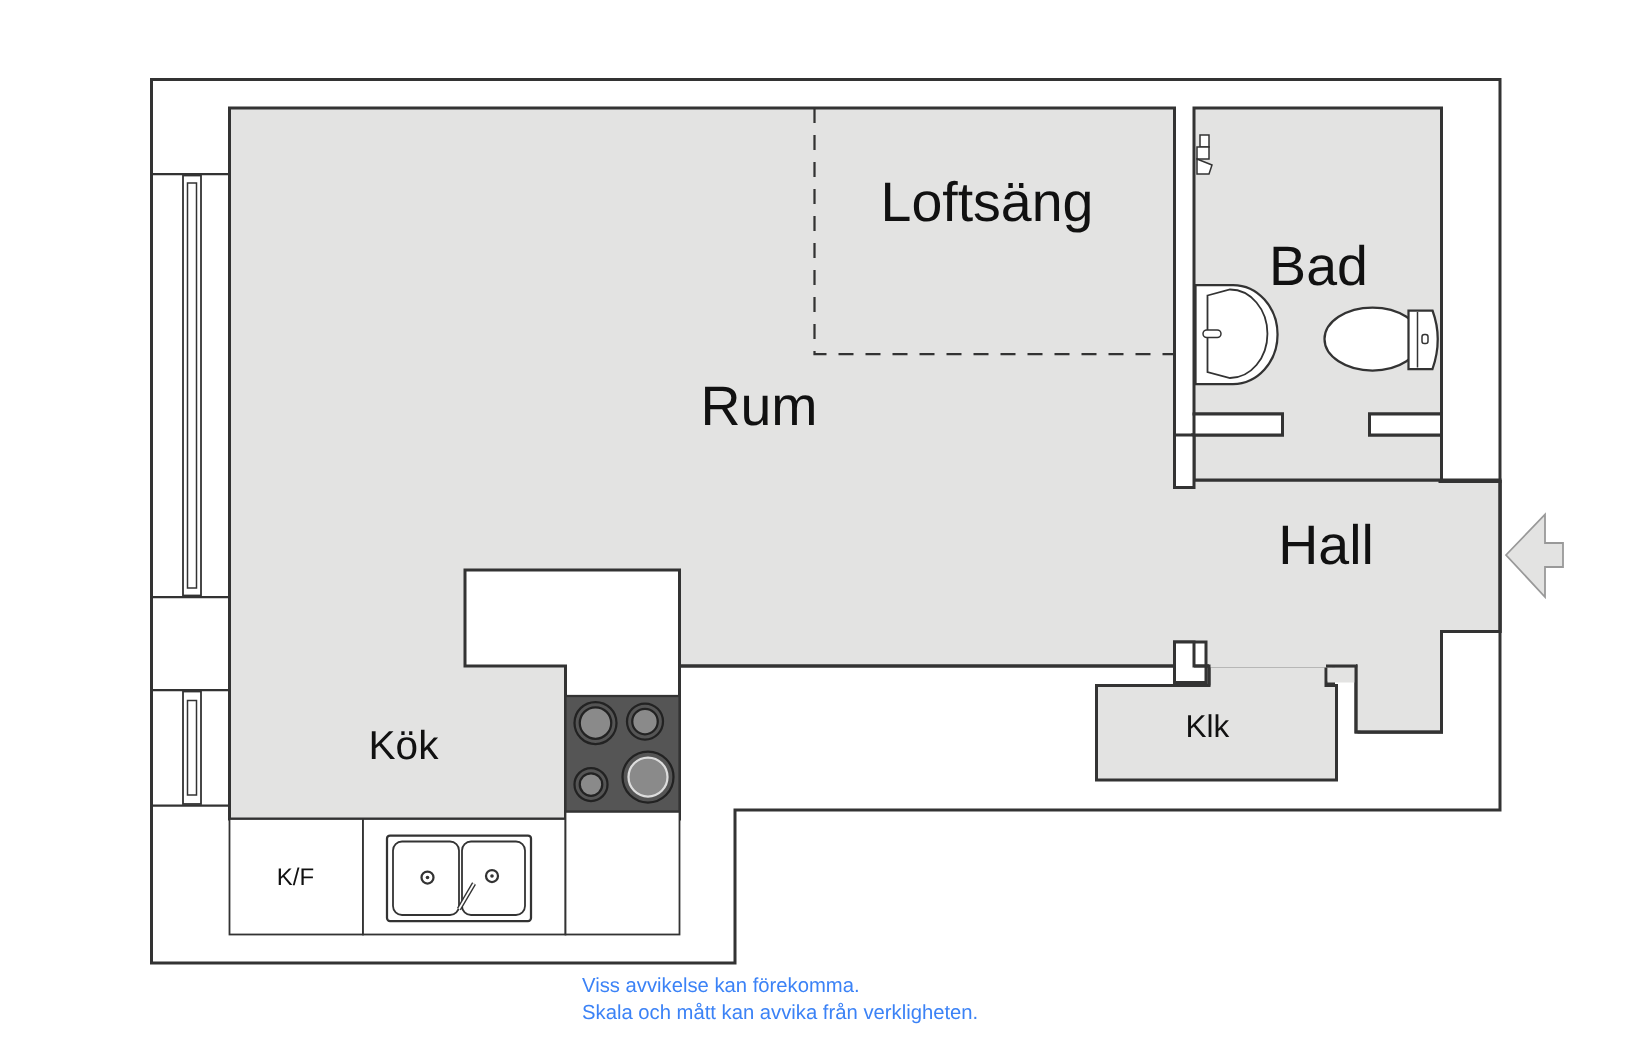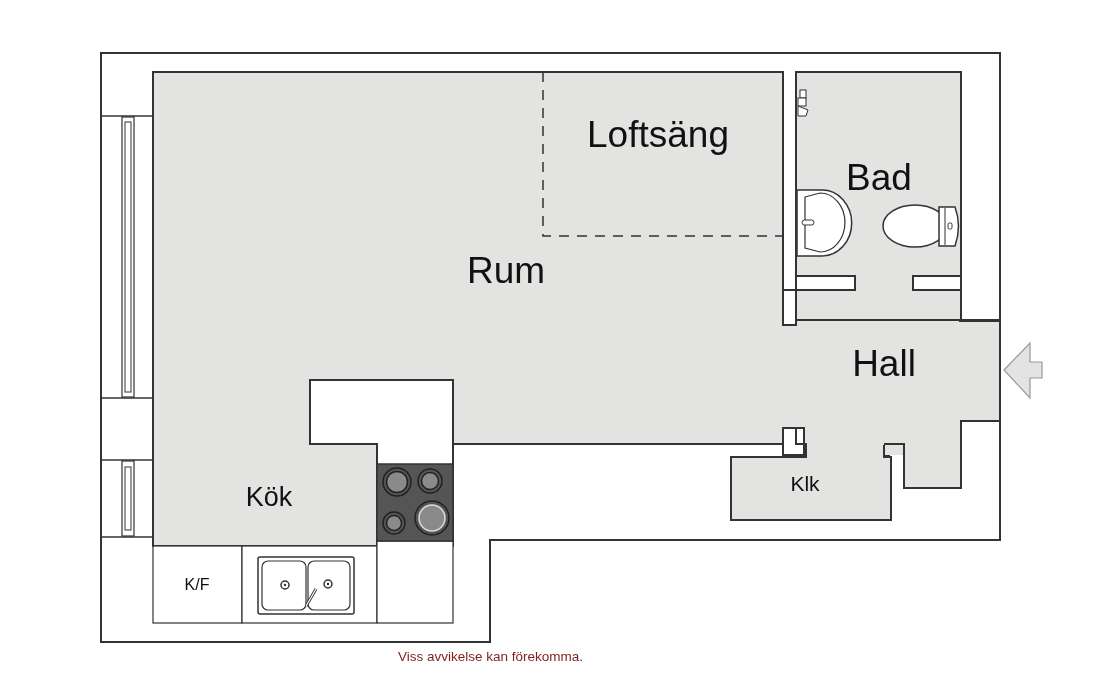--- a/index.html
+++ b/index.html
@@ -7,21 +7,21 @@
   svg { position: absolute; left: 0; top: 0; }
   .wall { fill: #ffffff; stroke: #333333; stroke-width: 2; }
   .floor { fill: #e3e3e2; stroke: #333333; stroke-width: 2; }
   .thin { fill: #ffffff; stroke: #333333; stroke-width: 1.2; }
   .dash { fill: none; stroke: #333333; stroke-width: 1.5; stroke-dasharray: 10 8; }
   .label { font-family: "Liberation Sans", sans-serif; fill: #111111; }
   .lbl-xl { font-size: 37px; }
   .lbl-l { font-size: 27px; }
   .lbl-s { font-size: 21px; }
   .lbl-xs { font-size: 16px; }
-  .disclaimer { position: absolute; left: 398px; top: 648px; font-size: 13.5px; line-height: 18px; color: #7f1d1d; font-family: "Liberation Sans", sans-serif; }
+  .disclaimer { position: absolute; left: 388px; top: 648px; font-size: 13.5px; line-height: 18px; color: #3b82f6; font-family: "Liberation Sans", sans-serif; }
 </style>
 </head>
 <body>
 
 <svg width="1100" height="694" viewBox="0 0 1100 694">
 
   <path class="wall" d="M101,53 L1000,53 L1000,540 L490,540 L490,642 L101,642 Z"></path>
 
   <path class="floor" d="M153,72 L783,72 L783,325 L795,325 L795,290 L820,290 L820,297 L796,297 L796,320 L960,320 L960,321 L1000,321 L1000,421 L961,421 L961,488 L906,488 L906,444 L884,444 L884,455 L889,455 L889,444 L884,444 L884,444 L804,444 L804,428 L783,428 L783,444 L455,444 L455,444 L453,444 L453,444 L377,444 L377,444 L377,546 L153,546 Z"></path>
 
@@ -111,13 +111,14 @@
   <text class="label lbl-xl" x="506" y="283" text-anchor="middle">Rum</text>
   <text class="label lbl-xl" x="879" y="190" text-anchor="middle">Bad</text>
   <text class="label lbl-xl" x="884" y="376" text-anchor="middle">Hall</text>
   <text class="label lbl-l" x="269" y="506" text-anchor="middle">Kök</text>
   <text class="label lbl-s" x="805" y="491" text-anchor="middle">Klk</text>
   <text class="label lbl-xs" x="197" y="590" text-anchor="middle">K/F</text>
 </svg>
 
 <div class="disclaimer">
   <div>Viss avvikelse kan förekomma.</div>
+  <div>Skala och mått kan avvika från verkligheten.</div>
 </div>
 
 </body></html>

